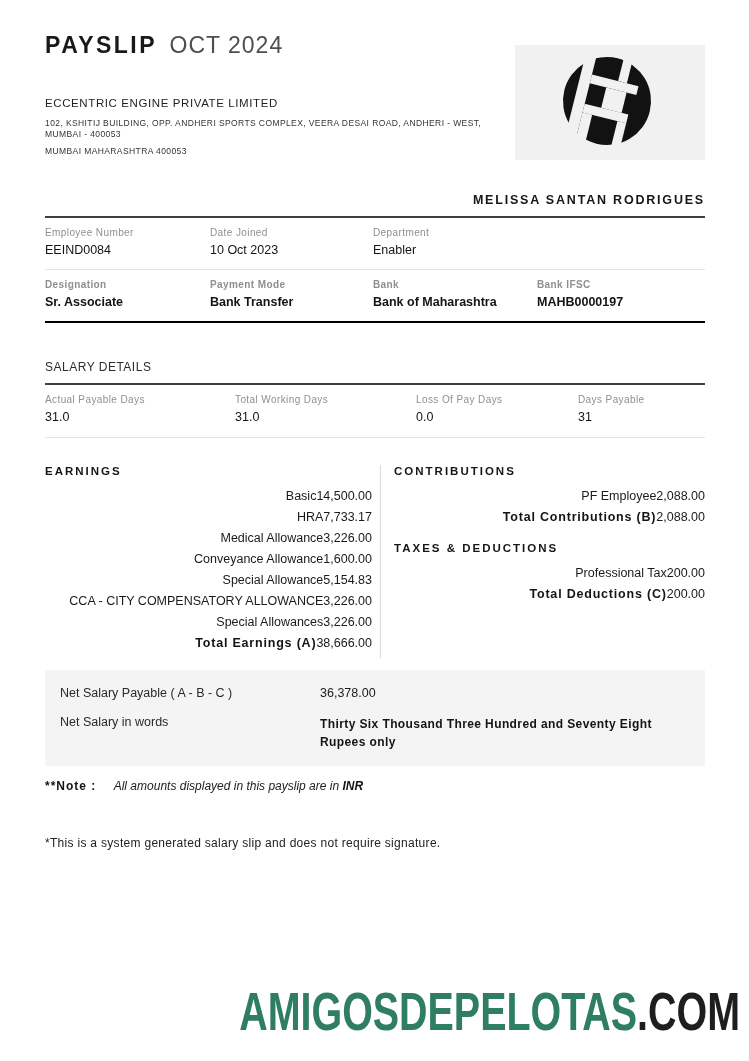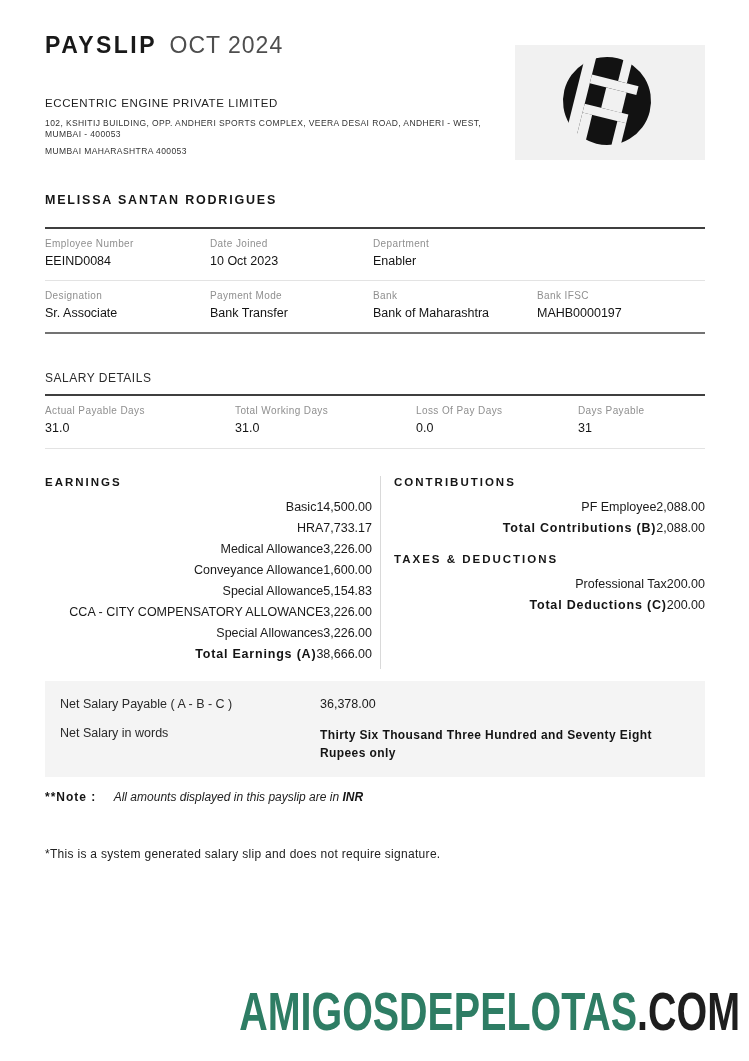--- a/index.html
+++ b/index.html
@@ -19,24 +19,24 @@
   .title-period { color: #4e4e4e; letter-spacing: 1px; margin-left: 6px; }
   .company-name { margin-top: 39px; font-size: 11.5px; letter-spacing: 0.6px; color: #1f1f1f; }
   .addr1 { margin-top: 9px; font-size: 8.5px; line-height: 11px; letter-spacing: 0.4px; color: #333; width: 445px; }
   .addr2 { margin-top: 6px; font-size: 8.5px; letter-spacing: 0.4px; color: #333; }
   .logo-box {
     position: absolute; left: 515px; top: 45px;
     width: 190px; height: 115px; background: #f1f1f1;
   }
 
   
-  .emp-name { margin-top: 37px; margin-bottom: 20px; font-size: 12.5px; font-weight: bold; letter-spacing: 1.8px; color: #161616; }
-  .emp-grid { border-top: 2px solid #3f3f3f; border-bottom: 2px solid #737373; }
+  .emp-name { margin-top: 37px; margin-bottom: 9px; font-size: 12.5px; font-weight: bold; letter-spacing: 1.8px; color: #161616; text-align: right; }
+  .emp-grid { border-top: 2px solid #3f3f3f; border-bottom: 2px solid #000000; }
   .emp-row { display: grid; grid-template-columns: 165px 163px 164px 1fr; padding: 9px 0 12px 0; }
-  .emp-row + .emp-row { border-top: 1px solid #e3e3e3; }
+  .emp-row + .emp-row { border-top: 1px solid #e3e3e3; font-weight: bold; }
   .cell .lbl { font-size: 10px; color: #8f8f8f; letter-spacing: 0.4px; }
   .cell .val { font-size: 12.5px; color: #141414; margin-top: 5px; white-space: nowrap; }
 
   
   .sal-heading { margin-top: 37px; margin-bottom: 9px; font-size: 12px; letter-spacing: 0.5px; color: #2c2c2c; }
   .days-row {
     display: grid; grid-template-columns: 190px 181px 162px 1fr;
     border-top: 2px solid #3f3f3f; border-bottom: 1px solid #e3e3e3;
     padding: 9px 0 13px 0;
   }

